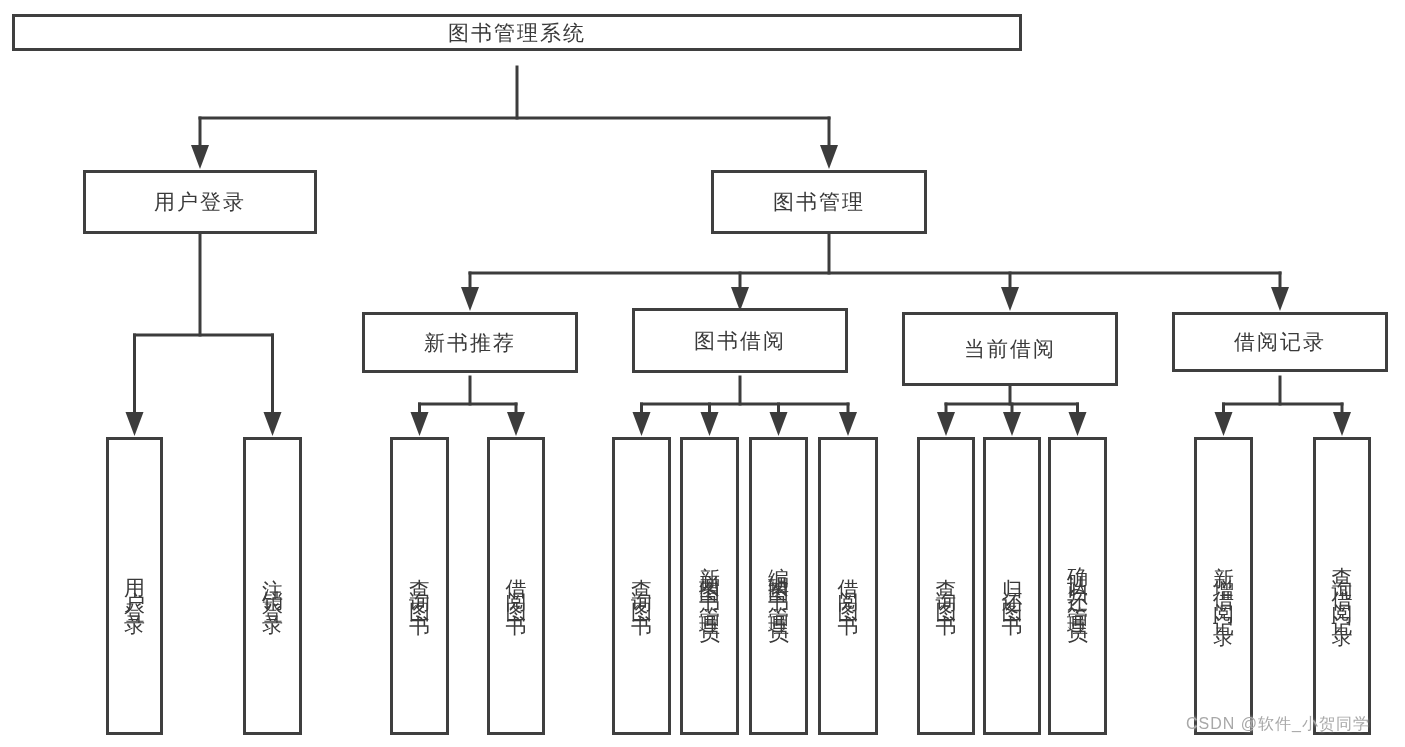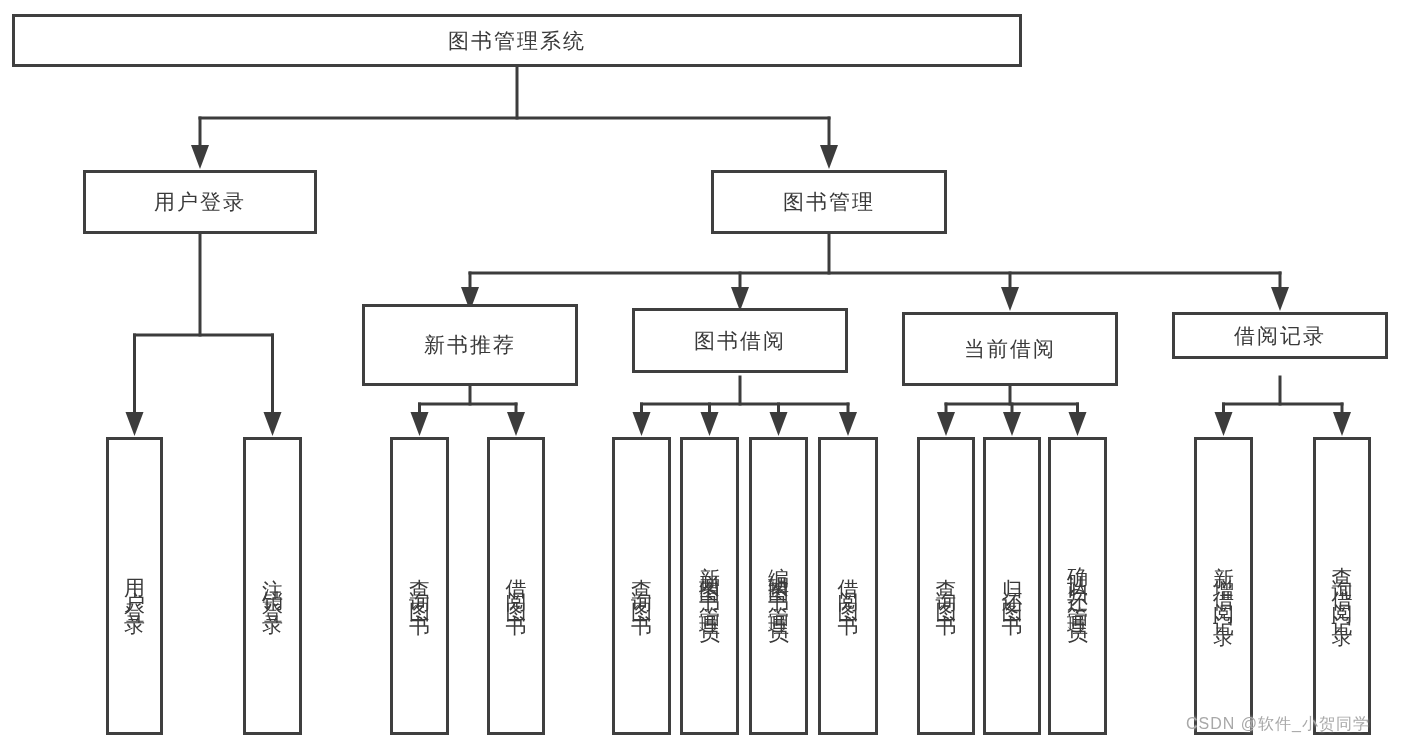--- a/index.html
+++ b/index.html
@@ -108,41 +108,41 @@
     <line x1="1012" y1="404" x2="1012" y2="418" stroke="#3c3c3c" stroke-width="3" stroke-linecap="square"></line>
     <polygon points="1003,412 1021,412 1012,436" fill="#3c3c3c"></polygon>
     <line x1="1077.5" y1="404" x2="1077.5" y2="418" stroke="#3c3c3c" stroke-width="3" stroke-linecap="square"></line>
     <polygon points="1068.5,412 1086.5,412 1077.5,436" fill="#3c3c3c"></polygon>
     <line x1="1223.5" y1="404" x2="1223.5" y2="418" stroke="#3c3c3c" stroke-width="3" stroke-linecap="square"></line>
     <polygon points="1214.5,412 1232.5,412 1223.5,436" fill="#3c3c3c"></polygon>
     <line x1="1342" y1="404" x2="1342" y2="418" stroke="#3c3c3c" stroke-width="3" stroke-linecap="square"></line>
     <polygon points="1333,412 1351,412 1342,436" fill="#3c3c3c"></polygon>
   </svg>
 
-<div class="box h" style="left:12px; top:14px; width:1010px; height:53px">
+<div class="box h" style="left:12px; top:14px; width:1010px; height:37px">
   <span>图书管理系统</span>
 </div>
 
 <div class="box h" style="left:83px; top:170px; width:234px; height:64px">
   <span>用户登录</span>
 </div>
-<div class="box h" style="left:711px; top:170px; width:236px; height:64px">
+<div class="box h" style="left:711px; top:170px; width:216px; height:64px">
   <span>图书管理</span>
 </div>
 
-<div class="box h" style="left:362px; top:304px; width:216px; height:82px">
+<div class="box h" style="left:362px; top:312px; width:216px; height:61px">
   <span>新书推荐</span>
 </div>
 <div class="box h" style="left:632px; top:308px; width:216px; height:65px">
   <span>图书借阅</span>
 </div>
 <div class="box h" style="left:902px; top:312px; width:216px; height:74px">
   <span>当前借阅</span>
 </div>
-<div class="box h" style="left:1172px; top:312px; width:216px; height:47px">
+<div class="box h" style="left:1172px; top:312px; width:216px; height:60px">
   <span>借阅记录</span>
 </div>
 
 <div class="box v" style="left:106px; top:437px; width:57px; height:298px">
   <span>用户登录</span>
 </div>
 <div class="box v" style="left:243px; top:437px; width:59px; height:298px">
   <span>注销登录</span>
 </div>
 

